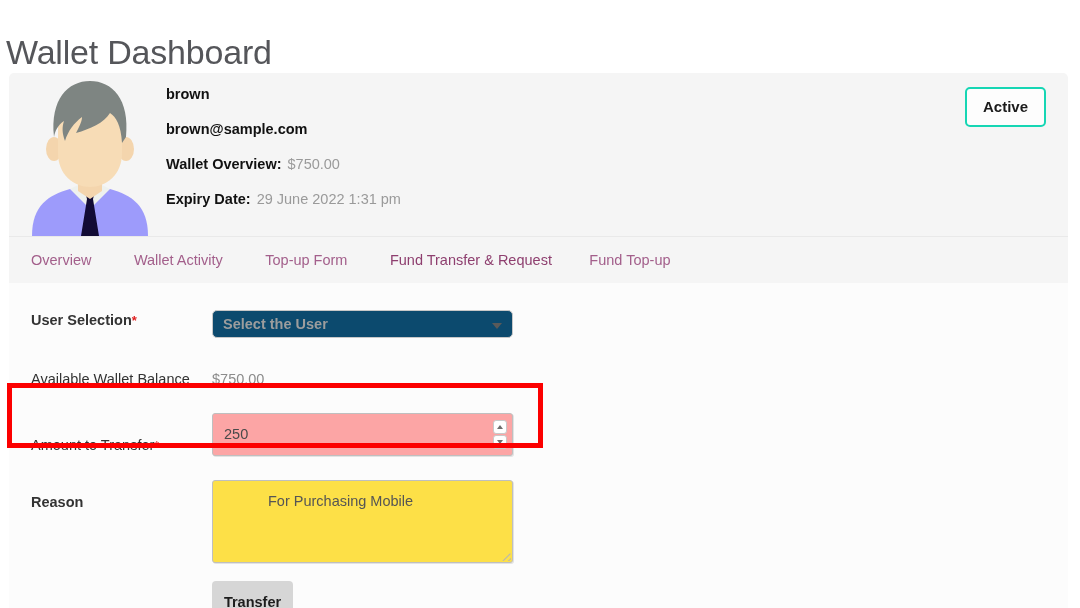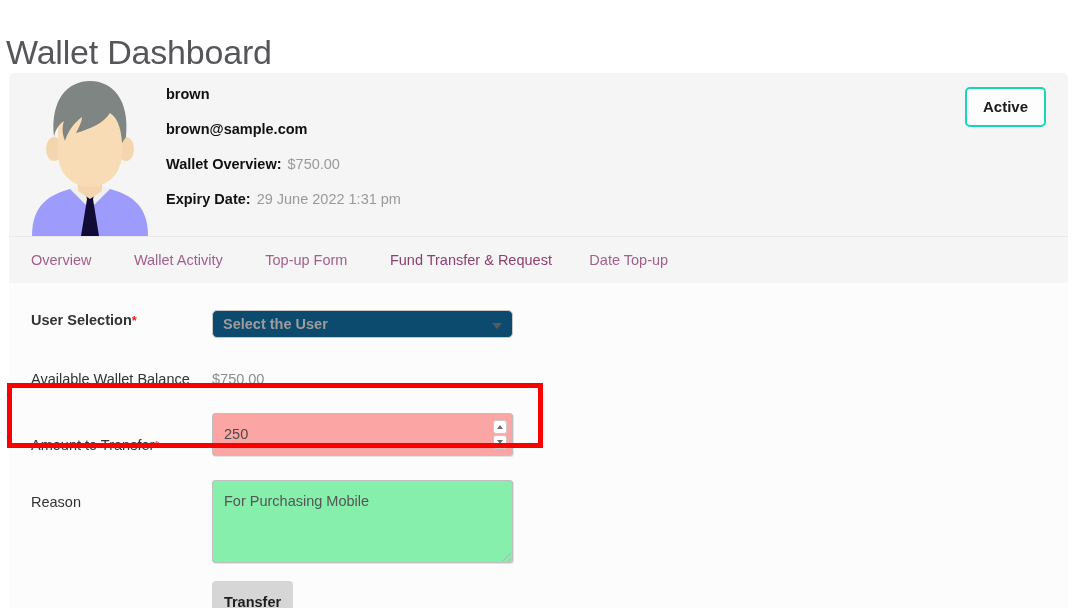--- a/index.html
+++ b/index.html
@@ -187,22 +187,23 @@
   }
   .spin-up::after   { top: 4px; border-bottom: 4px solid #6d6d6d; }
   .spin-down::after { top: 4px; border-top: 4px solid #6d6d6d; }
 
   .textarea-box {
     position: relative;
     width: 301px;
     height: 83px;
     border: 1px solid #bfbfbf;
     border-radius: 3px;
-    background: #86efac;
+    background: #fde047;
     box-shadow: 1px 1px 0 0 #e3e3e3;
+    padding-left: 44px;
   }
   .ta-text {
     font-size: 14.5px;
     color: #555555;
     padding: 12px 0 0 11px;
   }
   .resize-grip {
     position: absolute;
     right: 1px; bottom: 1px;
     width: 10px; height: 10px;
@@ -285,21 +286,21 @@
     </div>
 
     <div class="status-badge">Active</div>
   </div>
 
   <div class="tabbar">
     <span class="tab">Overview</span>
     <span class="tab">Wallet Activity</span>
     <span class="tab">Top-up Form</span>
     <span class="tab active">Fund Transfer &amp; Request</span>
-    <span class="tab">Date Top-up</span>
+    <span class="tab">Fund Top-up</span>
   </div>
 
   <div class="form-area">
 
     <div class="form-row" style="margin-bottom:31px;font-weight:bold;">
       <div class="f-label"><span>User Selection</span><span class="req">*</span></div>
       <div class="select-box">
         <span>Select the User</span>
         <span class="caret"></span>
       </div>
@@ -315,21 +316,21 @@
       <div class="num-box">
         <div class="num-val">250</div>
         <div class="spinner">
           <div class="spin-btn spin-up"></div>
           <div class="spin-btn spin-down"></div>
         </div>
       </div>
     </div>
 
     <div class="form-row" style="margin-bottom:18px;">
-      <div class="f-label" style="padding-top:12px;">Reason</div>
+      <div class="f-label" style="padding-top:12px;font-weight:bold;">Reason</div>
       <div class="textarea-box">
         <div class="ta-text">For Purchasing Mobile</div>
         <div class="resize-grip"></div>
       </div>
     </div>
 
     <div class="form-row">
       <div class="f-label"></div>
       <button class="transfer-btn">Transfer</button>
     </div>

